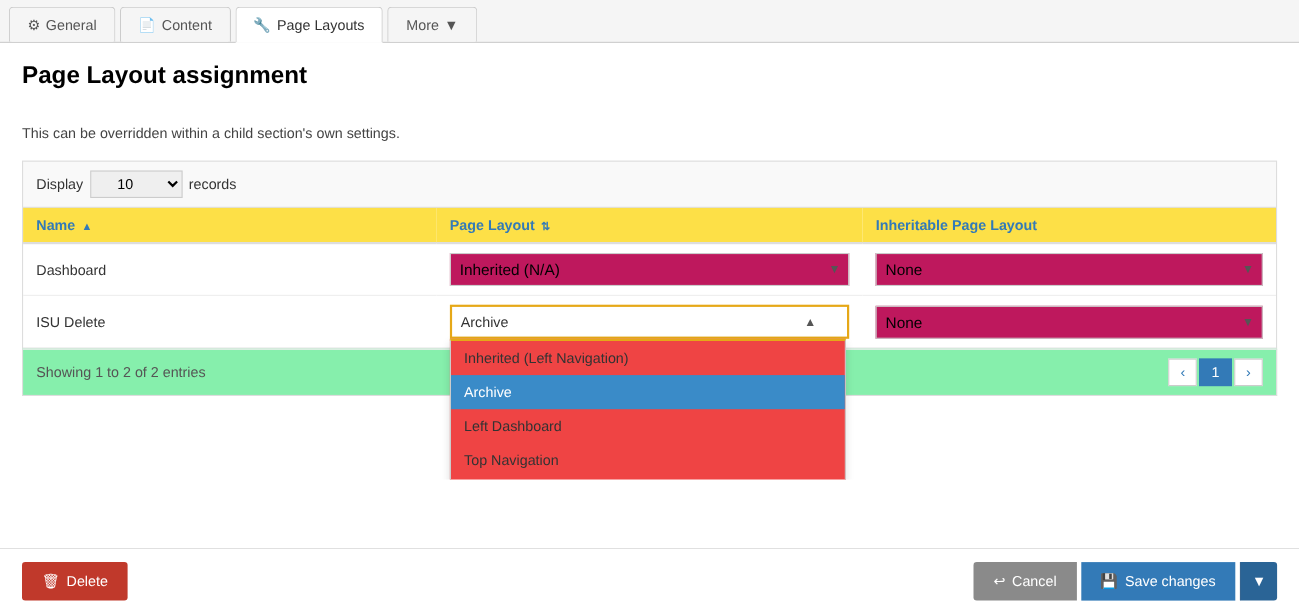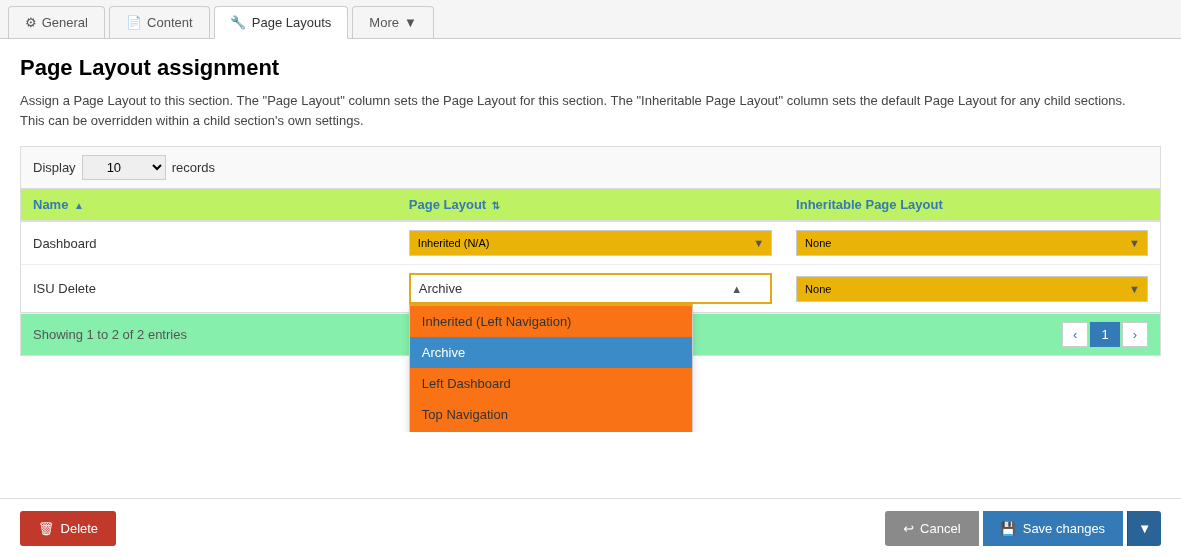--- a/index.html
+++ b/index.html
@@ -91,21 +91,21 @@
     
     .table-wrapper {
       border: 1px solid #ddd;
       border-top: none;
     }
     table {
       width: 100%;
       border-collapse: collapse;
     }
     thead tr {
-      background: #bef264;
+      background: #fde047;
       border-bottom: 2px solid #ddd;
     }
     thead th {
       padding: 8px 12px;
       text-align: left;
       font-size: 13px;
       font-weight: bold;
       color: #337ab7;
     }
     thead th .sort-icon {
@@ -125,23 +125,23 @@
     
     .select-wrapper {
       position: relative;
       display: inline-block;
       width: 100%;
     }
     .select-wrapper select {
       width: 100%;
       padding: 6px 28px 6px 8px;
       border: 1px solid #ccc;
-      font-size: 11px;
+      font-size: 14px;
       appearance: none;
-      background: #eab308;
+      background: #be185d;
       cursor: pointer;
     }
     .select-wrapper .chevron {
       position: absolute;
       right: 8px;
       top: 50%;
       transform: translateY(-50%);
       pointer-events: none;
       font-size: 11px;
       color: #555;
@@ -164,22 +164,22 @@
     }
     .dropdown-trigger .chevron-up {
       font-size: 11px;
       color: #555;
     }
 
     .dropdown-menu {
       position: absolute;
       top: 100%;
       left: 0;
-      width: 284px;
-      background: #f97316;
+      width: 360px;
+      background: #ef4444;
       border: 1px solid #ccc;
       border-top: 2px solid #e6a817;
       z-index: 1000;
       box-shadow: 0 4px 8px rgba(0,0,0,0.15);
     }
     .dropdown-menu .menu-item {
       padding: 8px 12px;
       font-size: 13px;
       cursor: pointer;
     }
@@ -311,21 +311,21 @@
   </div>
   <div class="tab-item">
     <span>More</span>
     <span>▼</span>
   </div>
 </div>
 
 <div class="main-content">
   <h1 class="page-title">Page Layout assignment</h1>
   <p class="description">
-    <span>Assign a Page Layout to this section. The "Page Layout" column sets the Page Layout for this section. The "Inheritable Page Layout" column sets the default Page Layout for any child sections.</span><br>
+    <br>
     <span>This can be overridden within a child section's own settings.</span>
   </p>
 
   <div class="controls-row">
     <div class="display-left">
       <span>Display</span>
       <select>
         <option>10</option>
         <option>25</option>
         <option>50</option>

